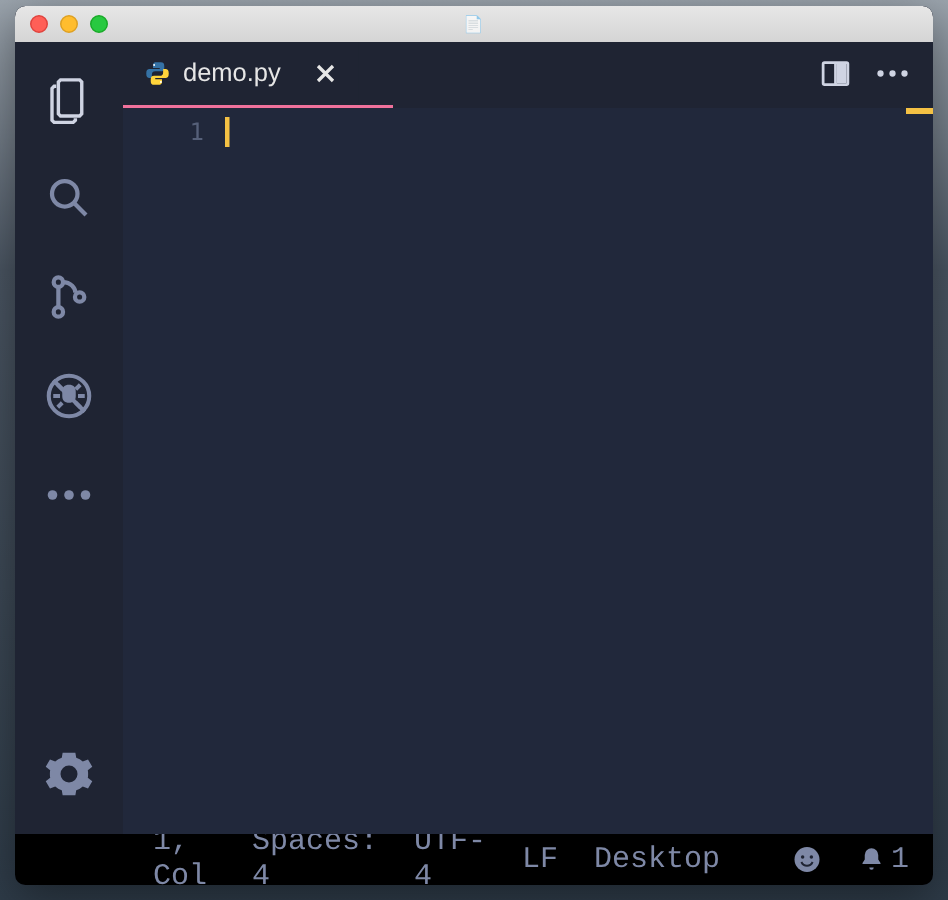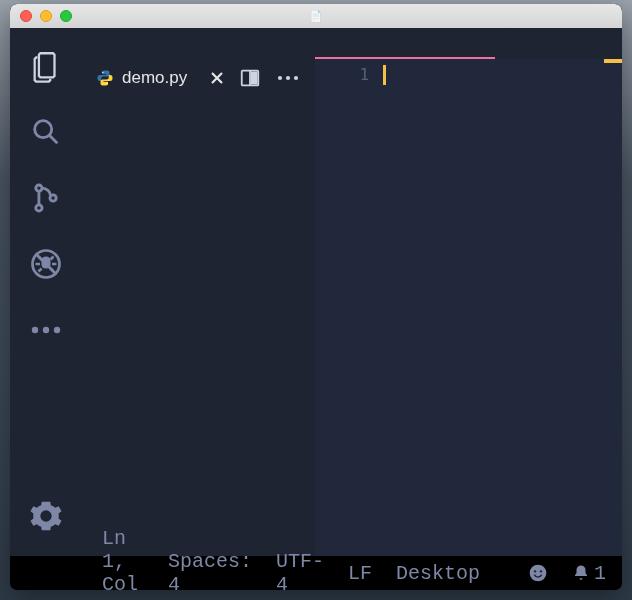--- a/index.html
+++ b/index.html
@@ -47,23 +47,22 @@
     flex: 0 0 auto;
   }
   .acticon {
     width: 40px; height: 40px;
     display: flex; align-items: center; justify-content: center;
     margin-bottom: 26px; color: #7e88a6; cursor: pointer;
   }
   .acticon.small { margin-bottom: 18px; }
   .acticon.settings { margin-top: auto; margin-bottom: 20px; }
   .editor-group {
-    flex: 1 1 auto; display: flex; flex-direction: row;
+    flex: 1 1 auto; display: flex; flex-direction: column;
     min-width: 0;
-    margin-top: 29px;
   }
   .tabs-row {
     height: 42px; background: #1f2433;
     display: flex; align-items: center;
     padding-right: 8px;
   }
   .tab {
     height: 42px;
     display: flex; align-items: center; gap: 8px;
     padding: 0 14px;

